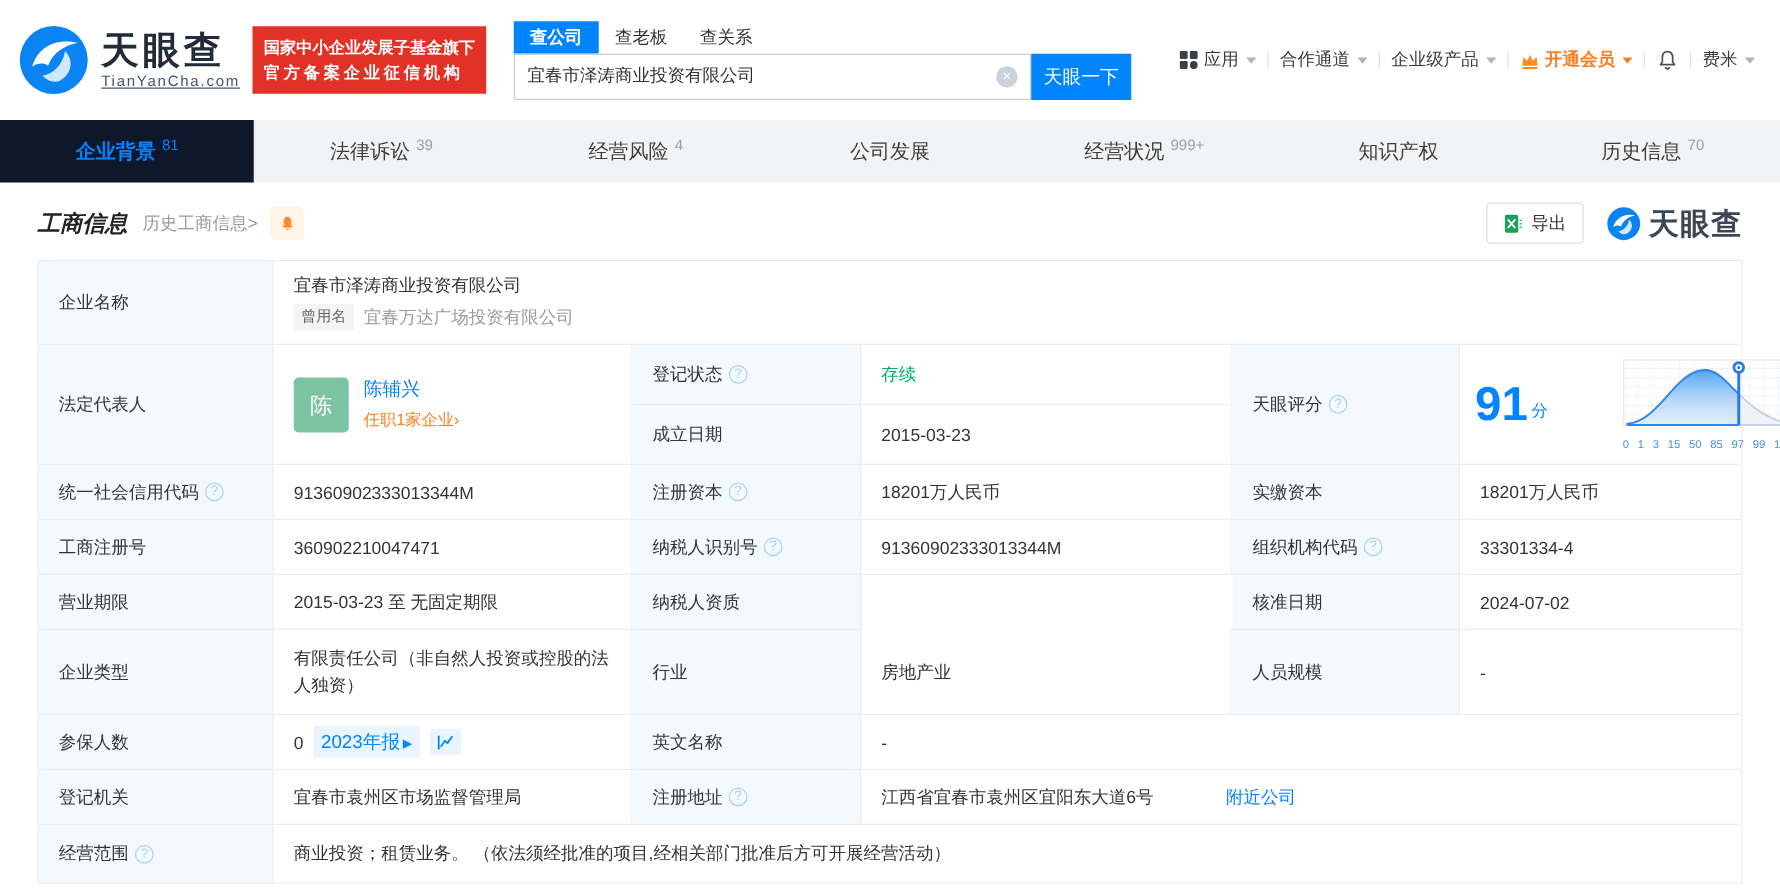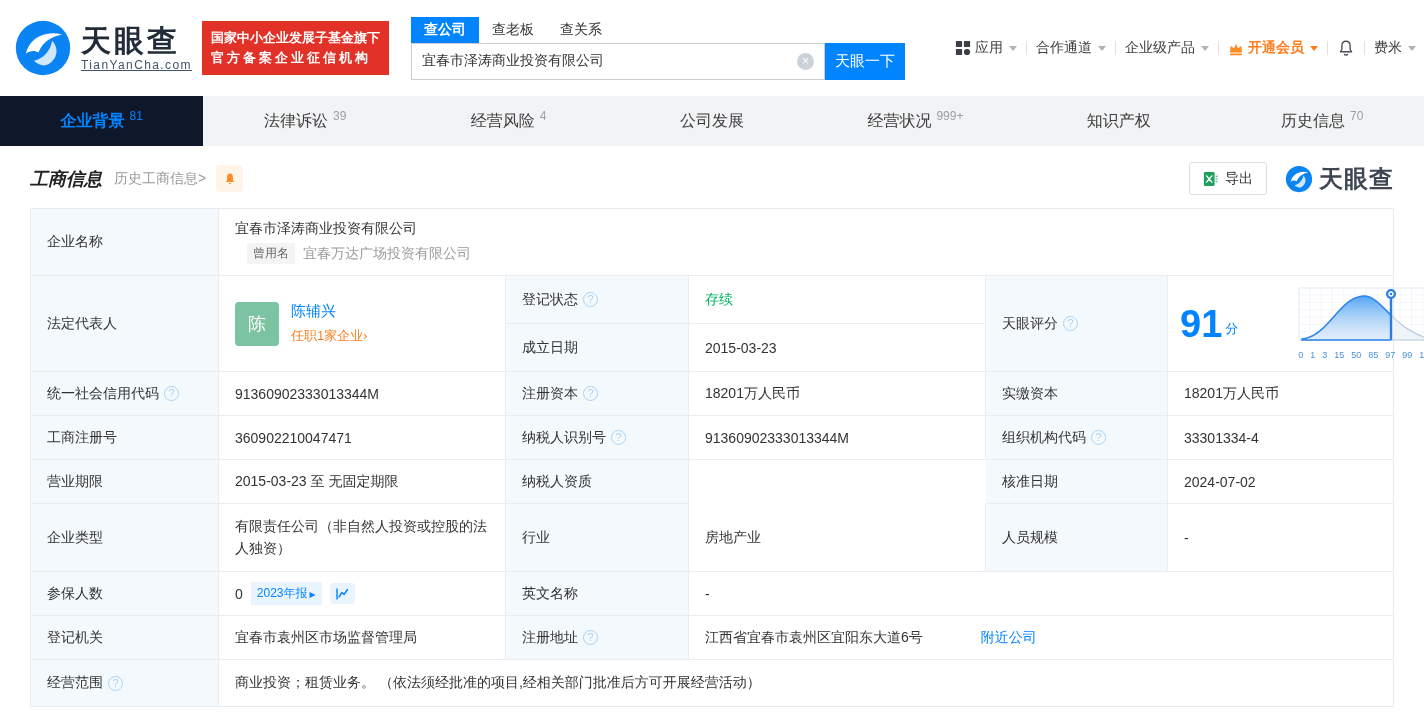--- a/index.html
+++ b/index.html
@@ -20,21 +20,21 @@
   .stab.act { background:#0084ff; color:#fff; font-weight:bold; }
   .srow { display:flex; }
   .sinput { width:414px; height:37px; border:1px solid #c9cdd4; display:flex; align-items:center;
     padding:0 10px; background:#fff; }
   .sinput input { border:none; outline:none; font-size:14px; color:#333; flex:1;
     font-family:inherit; background:transparent; }
   .clear { width:17px; height:17px; border-radius:50%; background:#ccd2da; color:#fff; font-size:12px;
     line-height:17px; text-align:center; cursor:pointer; }
   .sbtn { width:80px; height:37px; background:#0084ff; color:#fff; font-size:15px; border:none;
     cursor:pointer; font-family:inherit; }
-  .nav { margin-left:auto; display:flex; align-items:center; gap:9px; padding-right:8px;
+  .nav { margin-left:auto; display:flex; align-items:center; gap:9px; padding-right:20px;
     font-size:14px; color:#3c3c3c; white-space:nowrap; }
   .navitem { display:flex; align-items:center; gap:4px; cursor:pointer; }
   .caret { width:0; height:0; border-left:4px solid transparent; border-right:4px solid transparent;
     border-top:5px solid #b0b4ba; margin-left:2px; }
   .sep { width:1px; height:14px; background:#e2e2e2; }
   .vip { color:#ff7e20; font-weight:bold; }
   .vip-caret { border-top-color:#ff7e20; }
 
   
   .tabbar { display:flex; height:50px; background:#f2f3f5; }
@@ -64,35 +64,35 @@
   .c { border-right:1px solid #e9edf2; border-bottom:1px solid #e9edf2; display:flex;
     align-items:center; padding:0 12px 0 16px; background:#fff; }
   .l { background:#f3f9fd; }
   .nr { border-right:none;gap:48px; }
   .nb { border-bottom:none; }
   .help { display:inline-block; width:15px; height:15px; border:1px solid #abd3f3; border-radius:50%;
     color:#abd3f3; font-size:11px; line-height:13px; text-align:center; margin-left:5px;
     cursor:pointer; flex:none; }
   .green { color:#00b365; }
   .vcol { flex-direction:column; align-items:flex-start; justify-content:center; gap:5px; }
-  .fline { display:flex; align-items:center;margin-left:12px; }
+  .fline { display:flex; align-items:center; }
   .fbadge { background:#f4f4f4; color:#666; font-size:12px; padding:2px 6px; margin-right:8px; }
   .fname { color:#9b9b9b; }
   .avatar { width:44px; height:44px; background:#7cc4a1; border-radius:4px; color:#fff; font-size:18px;
     display:flex; align-items:center; justify-content:center; cursor:pointer; flex:none; }
   .repcol { margin-left:12px; display:flex; flex-direction:column; gap:6px; }
   .repname { color:#0084ff; font-size:15px; cursor:pointer; }
   .replink { color:#ff7e20; font-size:13px; cursor:pointer; }
   .scoreval { font-size:38px; font-weight:bold; color:#0084ff; line-height:1; }
   .scoreunit { font-size:13px; color:#0084ff; margin-left:3px; align-self:flex-end; margin-bottom:5px; }
   .scorebox { display:flex; }
   .chartwrap { margin-left:12px; }
   .ticks { display:flex; justify-content:space-between; font-size:9px; color:#4a90d9; width:136px;
     margin-top:0px; }
-  .rptbadge { background:#e9f4ff; color:#0084ff; font-size:12px; padding:3px 6px; margin-left:8px;
+  .rptbadge { background:#e9f4ff; color:#0084ff; font-size:15px; padding:3px 6px; margin-left:8px;
     cursor:pointer; display:inline-flex; align-items:center; gap:2px; }
   .chartbadge { background:#e9f4ff; border-radius:3px; width:25px; height:21px; display:inline-flex;
     align-items:center; justify-content:center; margin-left:8px; cursor:pointer; }
   .nearby { color:#0084ff; margin-left:10px; cursor:pointer; }
   .wrapv { line-height:22px; padding-top:11px; padding-bottom:11px; align-items:flex-start; }
 </style>
 </head>
 <body>
 
 <div class="hdr">

